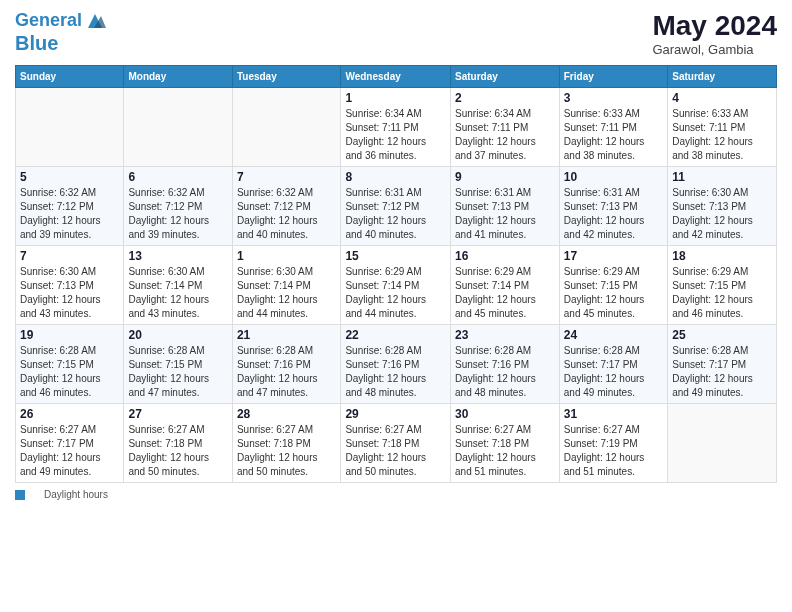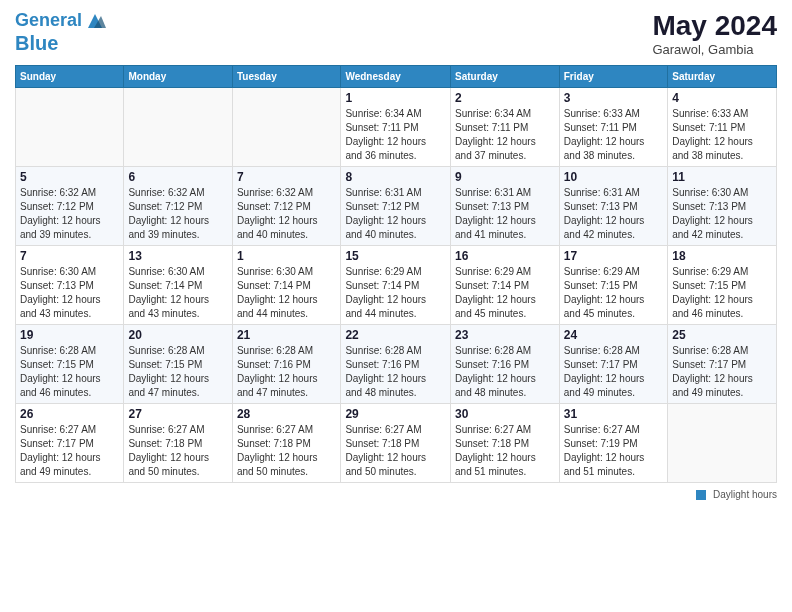--- a/index.html
+++ b/index.html
@@ -88,22 +88,21 @@
       font-size: 10px;
       line-height: 1.4;
       color: #333;
     }
     .footer {
       margin-top: 6px;
       font-size: 10px;
       color: #555;
       display: flex;
       align-items: center;
-      gap: 4px;
-      justify-content: flex-end;
+      gap: 16px;
     }
     .footer-dot {
       display: inline-block;
       width: 10px;
       height: 10px;
       background: #2e86c1;
       margin-right: 3px;
     }
     tr:nth-child(odd) td:not(.empty) {
       background: #fff;

